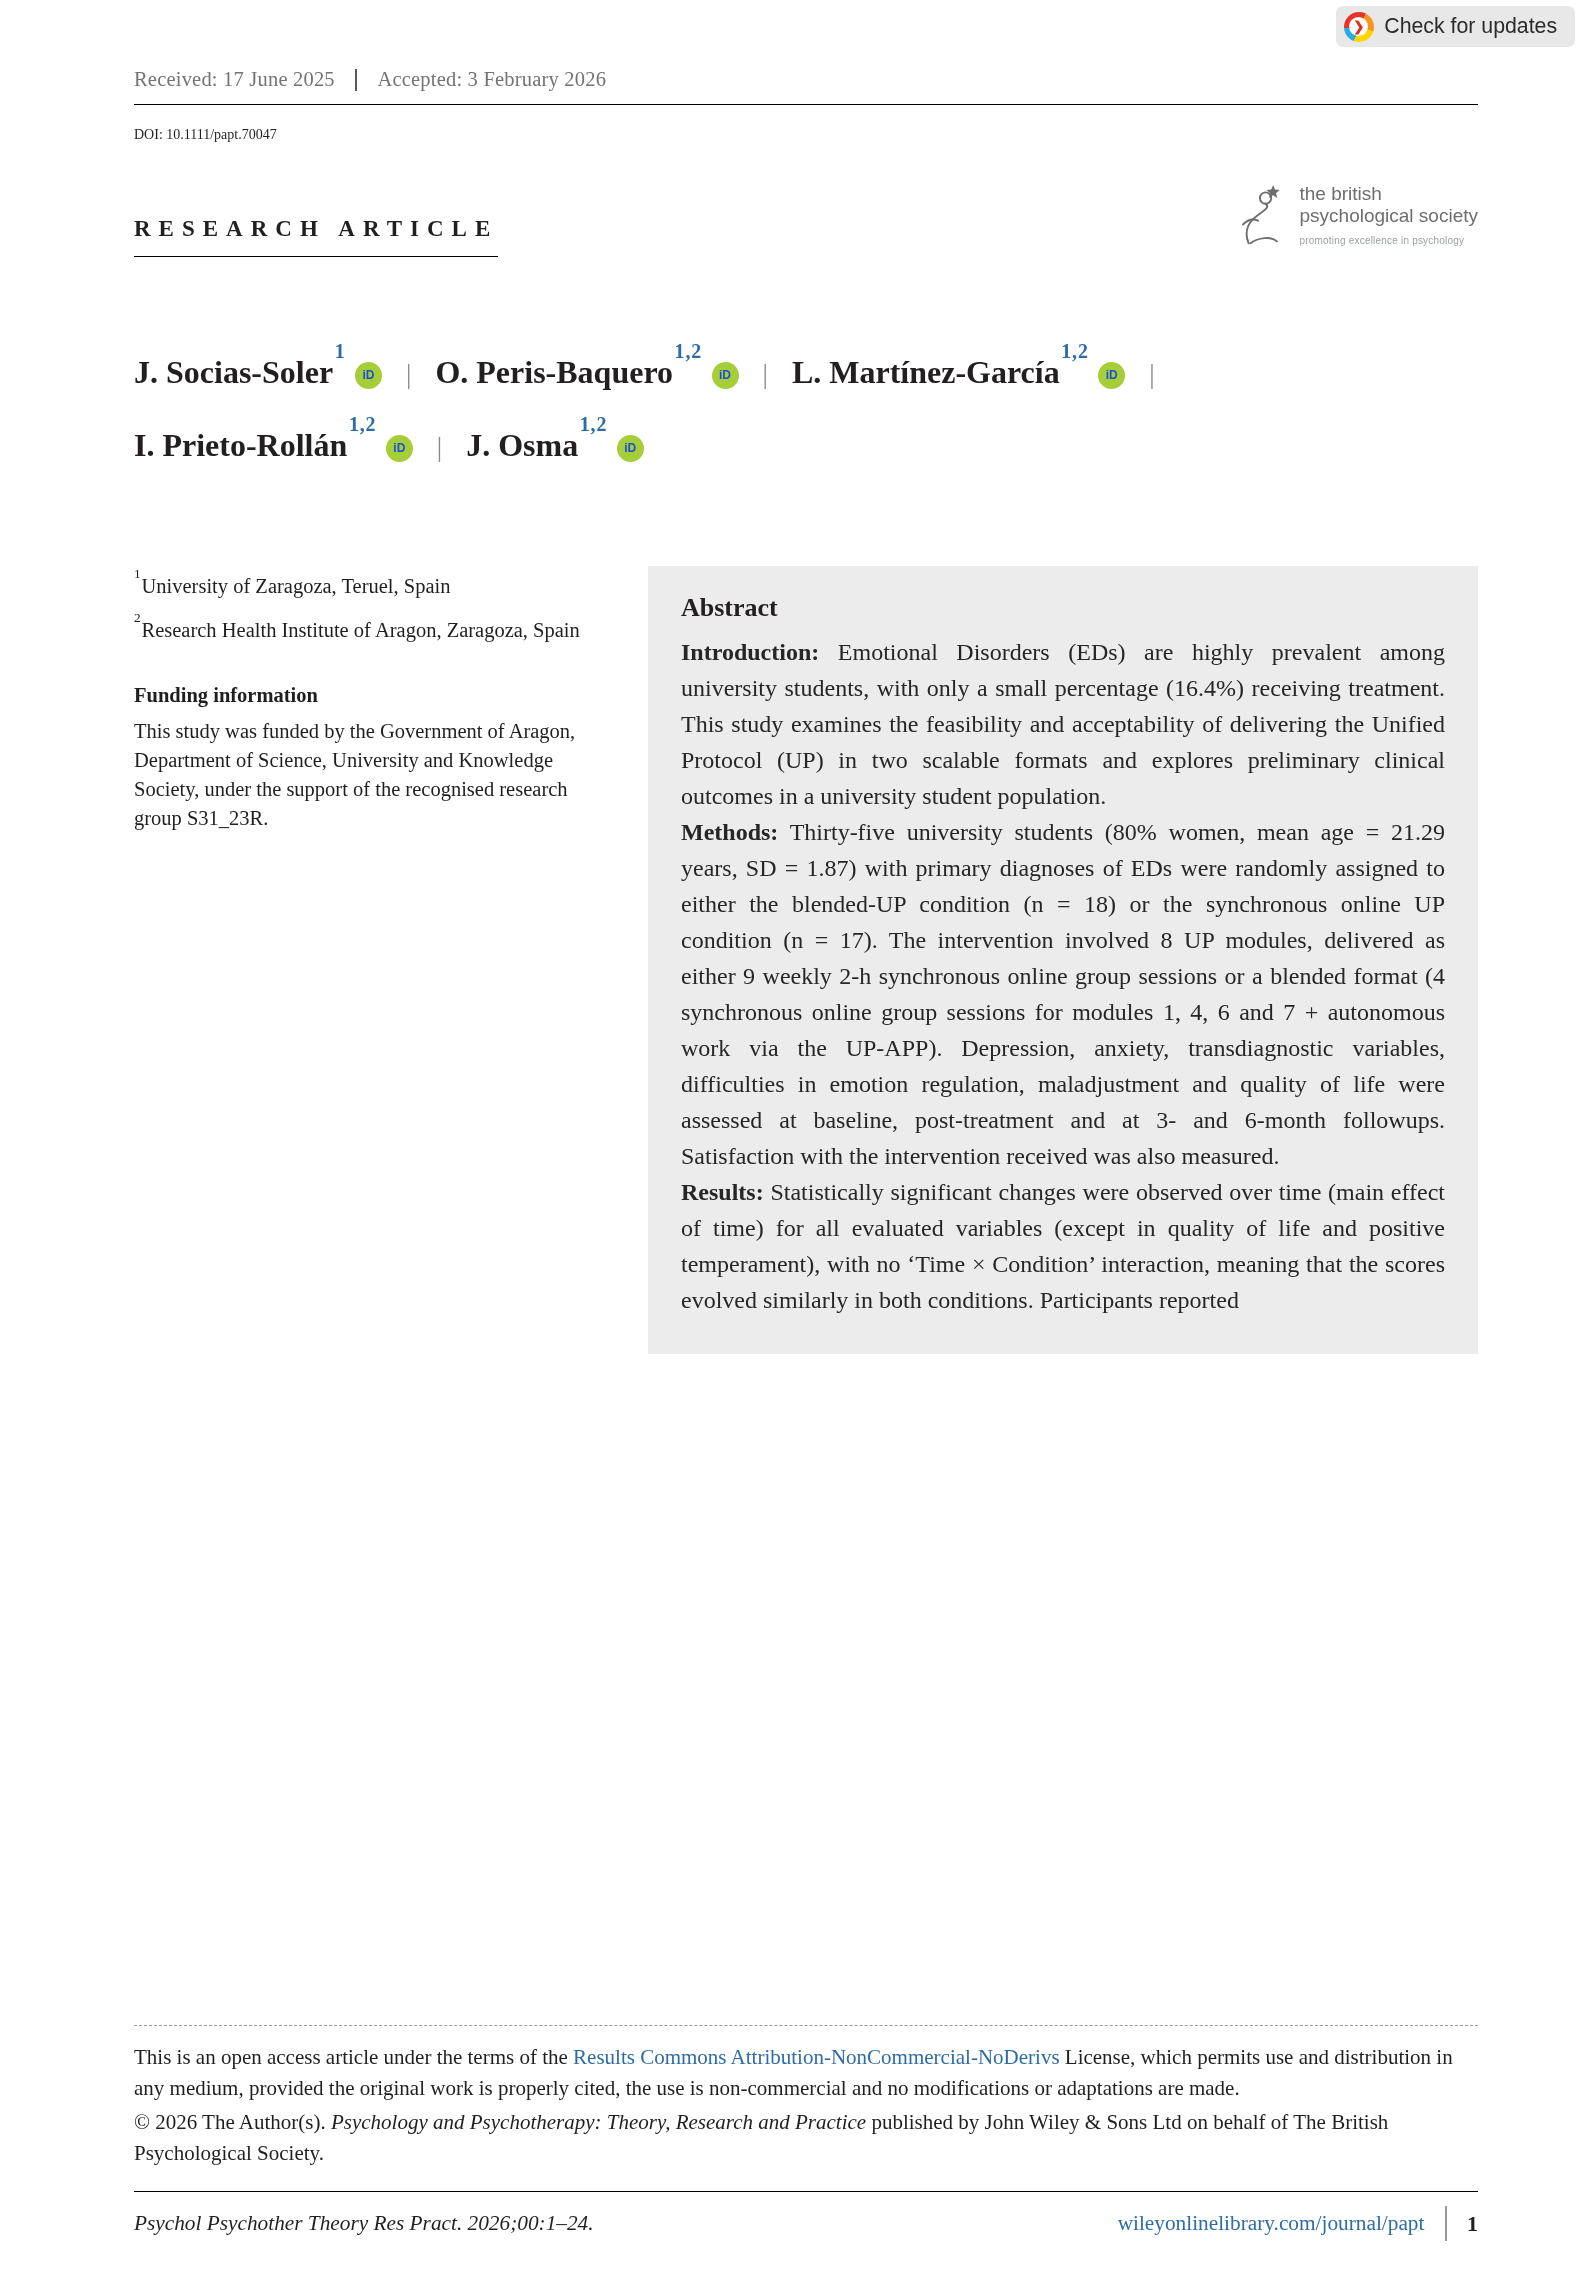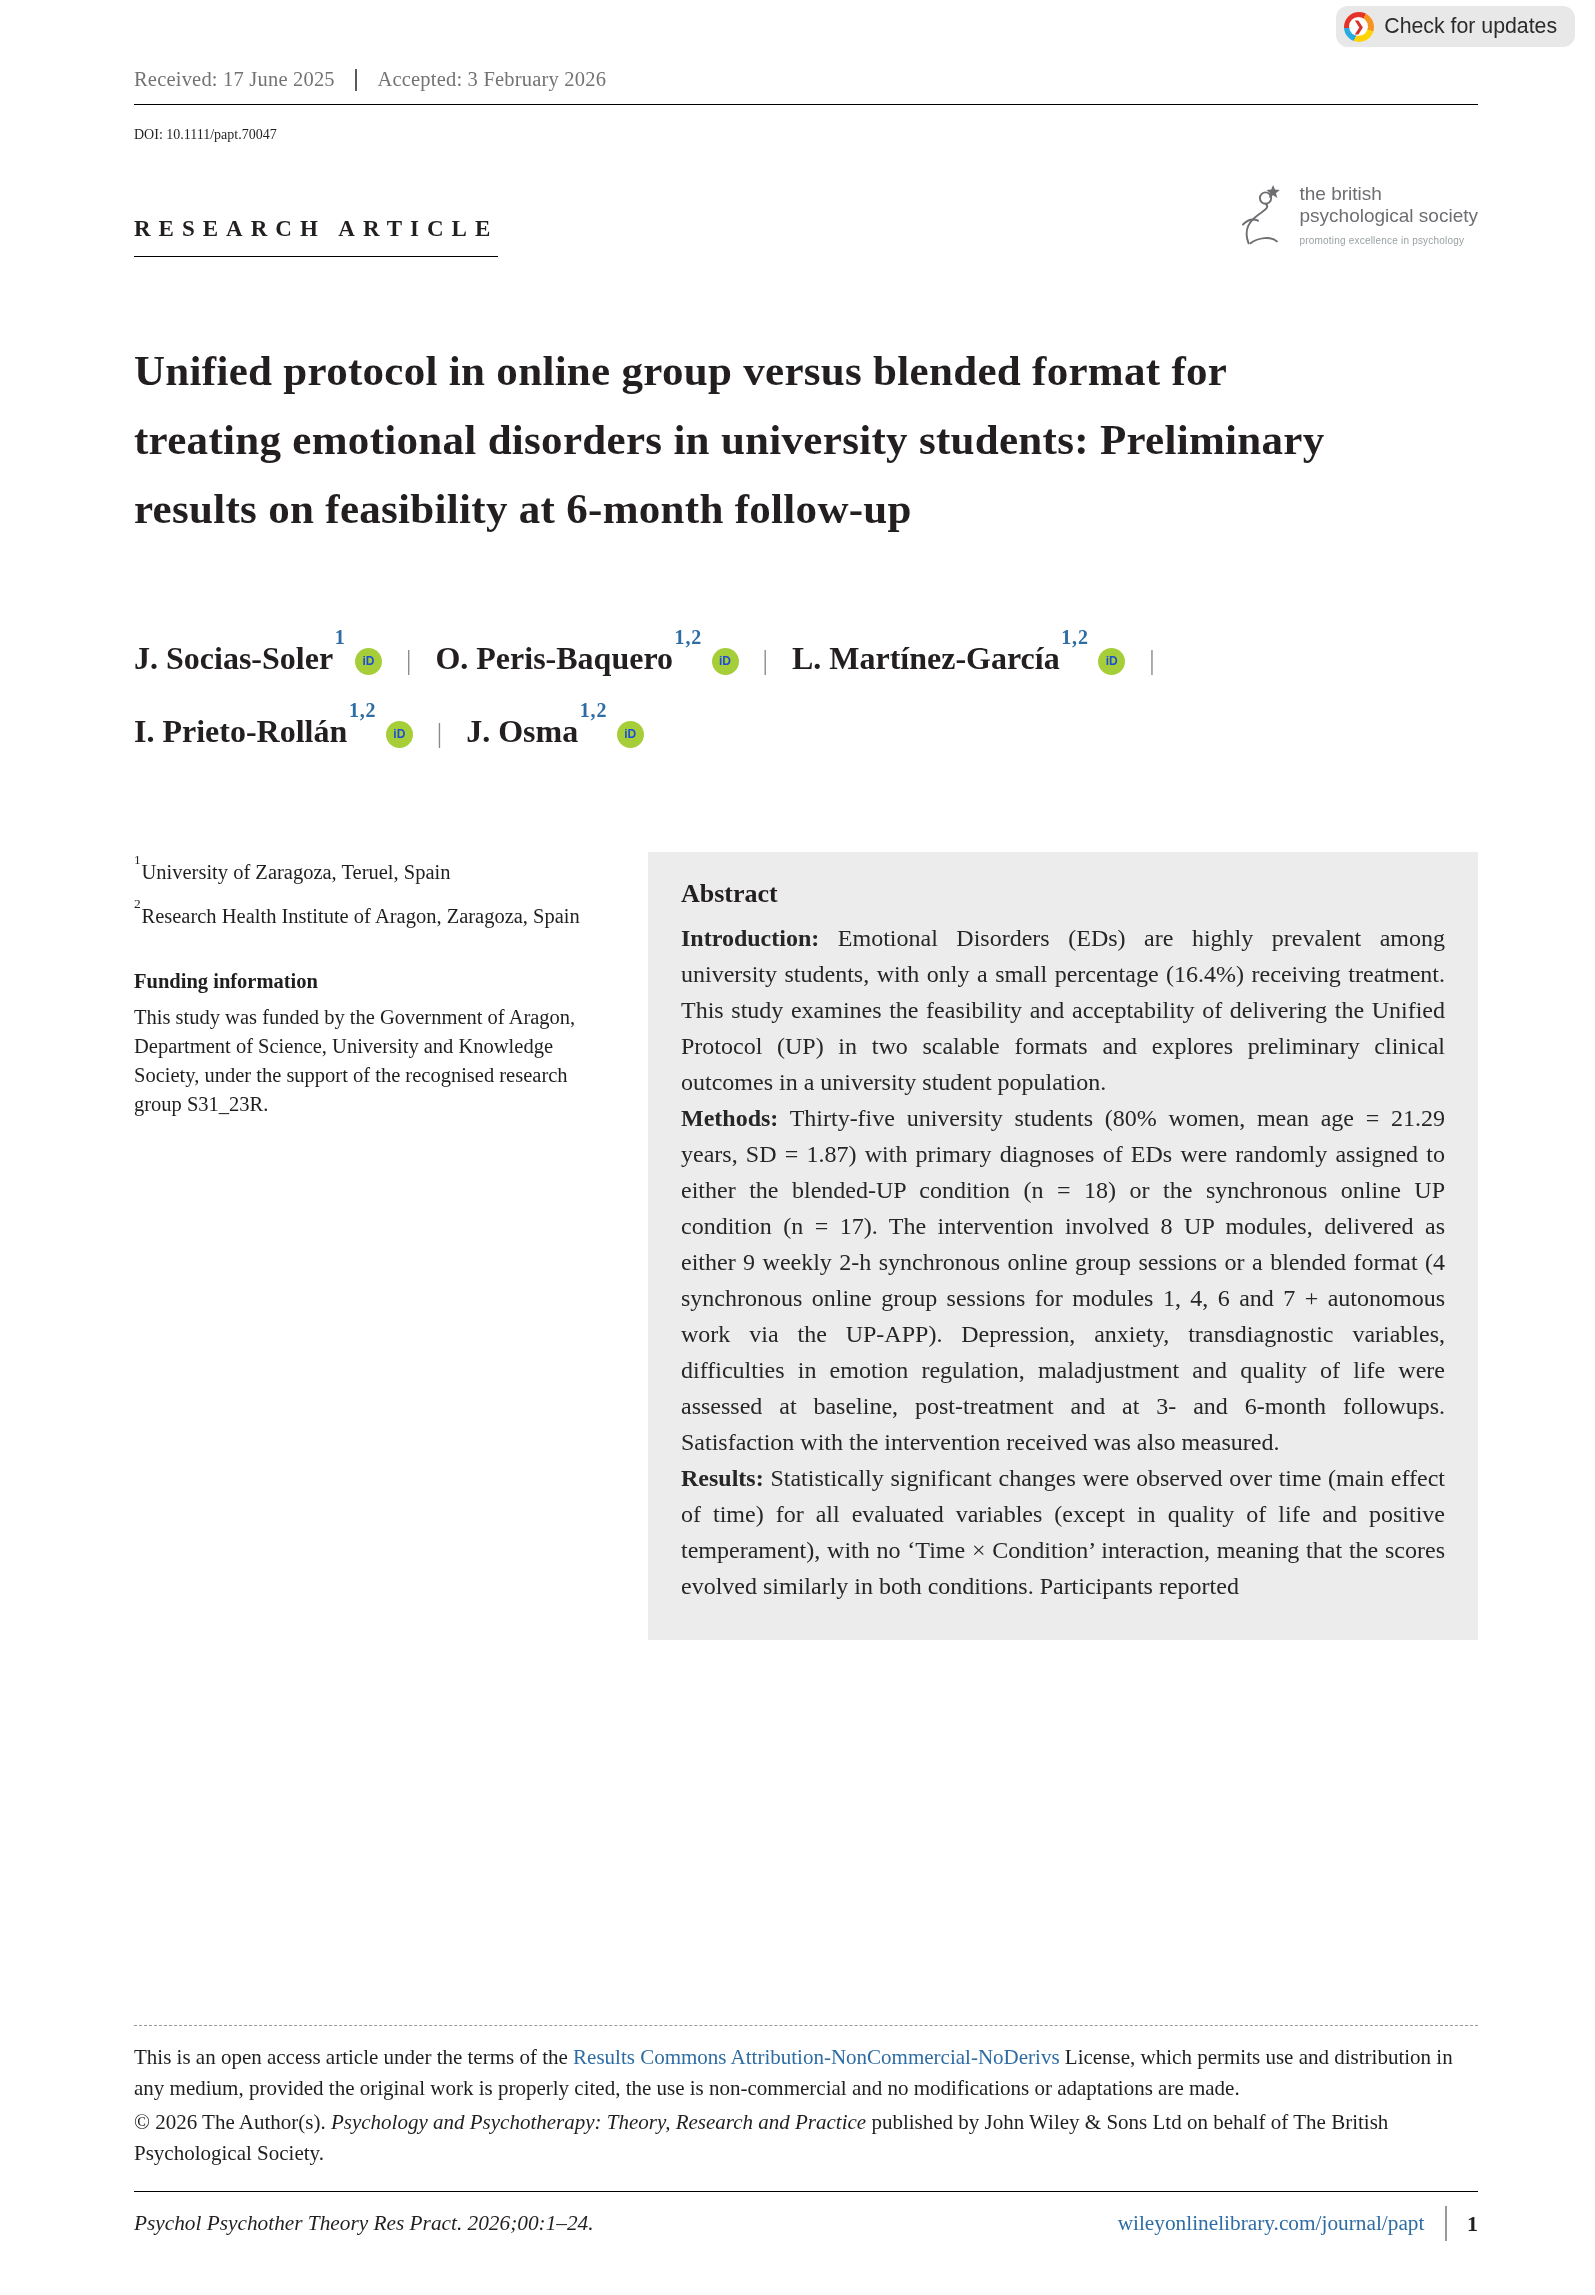--- a/index.html
+++ b/index.html
@@ -9,21 +9,21 @@
     font-family:"Liberation Serif", serif;
     color:#231f20;
     position:relative;
   }
   .page { position:relative; width:1595px; height:2295px; overflow:hidden; background:#fff; }
   .content { padding:68px 117px 0 134px; }
 
   
   .check-badge {
     position:absolute; top:6.3px; right:20.5px; height:41px;
-    background:#e8e8e8; border-radius:12px;
+    background:#e8e8e8; border-radius:7px;
     display:flex; align-items:center; gap:10.3px; padding:0 17.4px 0 8px;
     font-family:"Liberation Sans", sans-serif; font-size:21.3px; color:#2b2b2b;
     cursor:pointer;
   }
   .crossmark {
     width:30px; height:30px; border-radius:50%; position:relative; flex:0 0 auto;
     background:conic-gradient(from 200deg,#29abe2 0 18%, #e6332a 18% 52%, #f7941e 52% 74%, #ffd400 74% 100%);
   }
   .crossmark::after { content:""; position:absolute; inset:5.5px; background:#fff; border-radius:50%; }
   .crossmark::before {
@@ -126,21 +126,20 @@
           </svg>
         </span>
         <div class="bps-text">
           <div>the british</div>
           <div>psychological society</div>
           <div class="bps-tag">promoting excellence in psychology</div>
         </div>
       </div>
     </div>
 
-    <h1 class="title">Unified protocol in online group versus blended format for treating emotional disorders in university students: Preliminary results on feasibility at 6-month follow-up</h1>
 
     <div class="authors">
       <span class="author"><span>J. Socias-Soler</span><sup>1</sup><span class="orcid">iD</span></span><span class="sep">|</span><span class="author"><span>O. Peris-Baquero</span><sup>1,2</sup><span class="orcid">iD</span></span><span class="sep">|</span><span class="author"><span>L. Martínez-García</span><sup>1,2</sup><span class="orcid">iD</span></span><span class="sep">|</span><br>
       <span class="author"><span>I. Prieto-Rollán</span><sup>1,2</sup><span class="orcid">iD</span></span><span class="sep">|</span><span class="author"><span>J. Osma</span><sup>1,2</sup><span class="orcid">iD</span></span>
     </div>
 
     <div class="columns">
 
       <div class="left-col">
         <div class="affil"><sup>1</sup><span>University of Zaragoza, Teruel, Spain</span></div>

